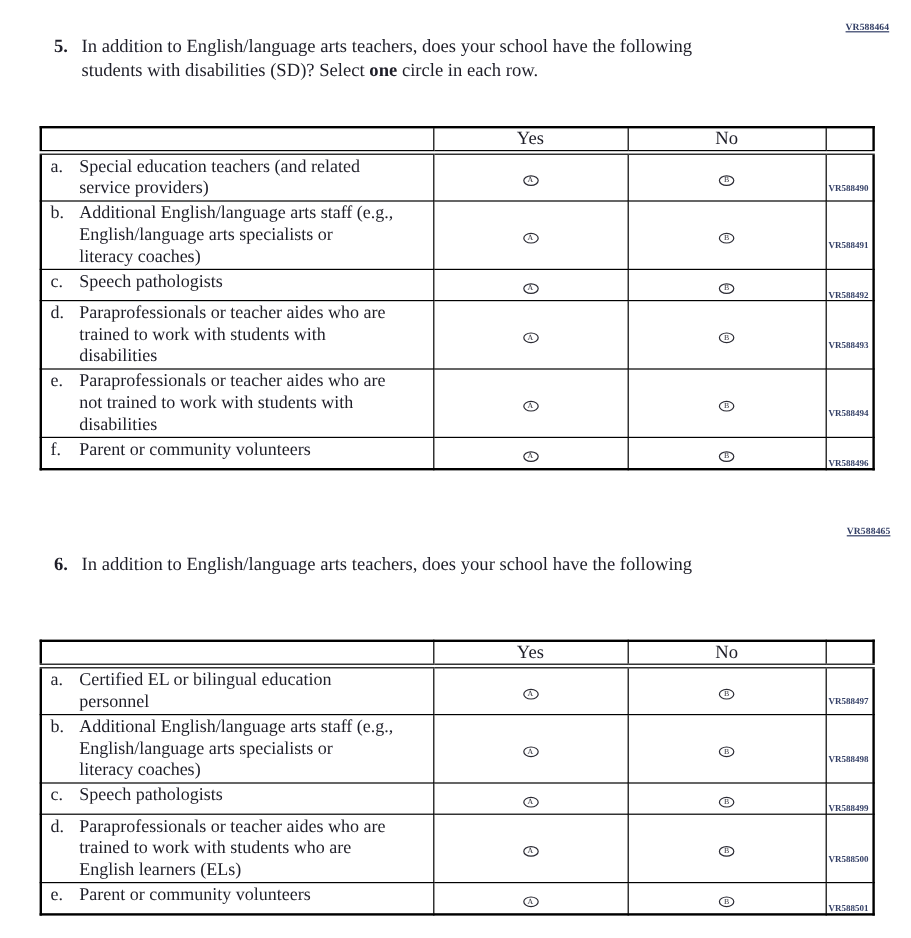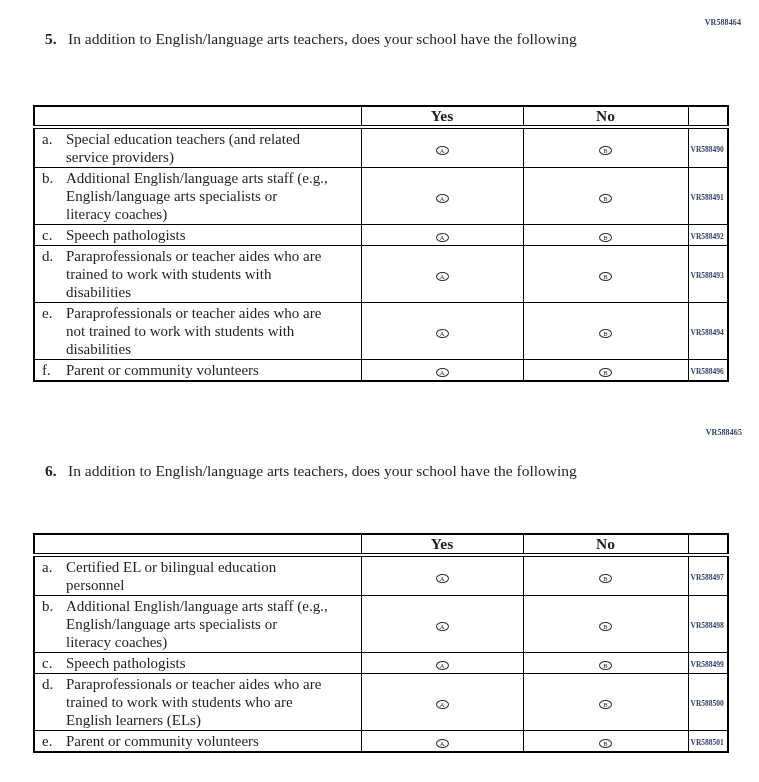--- a/index.html
+++ b/index.html
@@ -14,23 +14,24 @@
     overflow: hidden;
   }
 
   
   .vr-corner {
     position: absolute;
     font-size: 8px;
     font-weight: 600;
     color: #333f66;
     letter-spacing: 0.1px;
+    text-decoration: underline;
   }
   #vr-q5 { top: 18px; right: 18px; }
-  #vr-q6 { top: 428px; right: 17px; }
+  #vr-q6 { top: 438px; right: 17px; }
 
   
   .question {
     position: absolute;
     left: 45px;
     width: 665px;
     display: flex;
     font-size: 15.5px;
     line-height: 19.5px;
   }
@@ -47,21 +48,21 @@
     border-collapse: collapse;
     table-layout: fixed;
     border: 2.5px solid #000;
   }
   #table-q5 { top: 105px; }
   #table-q6 { top: 533px; }
   .q-table th, .q-table td { border: 1.5px solid #000; }
   .q-table th {
     border-bottom: 4px double #000;
     font-size: 15.5px;
-    font-weight: bold;
+    font-weight: normal;
     text-align: center;
     height: 16px;
     padding: 0;
   }
   .q-table col.c-label { width: 327px; }
   .q-table col.c-yes   { width: 162px; }
   .q-table col.c-no    { width: 165px; }
   .q-table col.c-vr    { width: 40px; }
 
   tr.h1 td { height: 20px; }
@@ -91,36 +92,37 @@
     color: #2a2a33;
     cursor: pointer;
     background: #fff;
   }
 
   td.vr-cell {
     vertical-align: middle;
     font-size: 7.5px;
     font-weight: 600;
     color: #333f66;
-    padding: 2px 1px 0 2px;
+    padding: 16px 1px 0 2px;
     overflow: hidden;
     white-space: nowrap;
   }
 </style>
 </head>
 <body>
 
 <div class="page">
 
   <div class="vr-corner" id="vr-q5">VR588464</div>
 
   <div class="question" id="q5">
     <div class="q-num">5.</div>
     <div class="q-text">
       <div>In addition to English/language arts teachers, does your school have the following</div>
+      <div><span>students with disabilities (SD)? Select </span><b>one</b><span> circle in each row.</span></div>
     </div>
   </div>
 
   <table class="q-table" id="table-q5">
     <colgroup>
         <col class="c-label">
         <col class="c-yes">
         <col class="c-no">
         <col class="c-vr">
       </colgroup>

